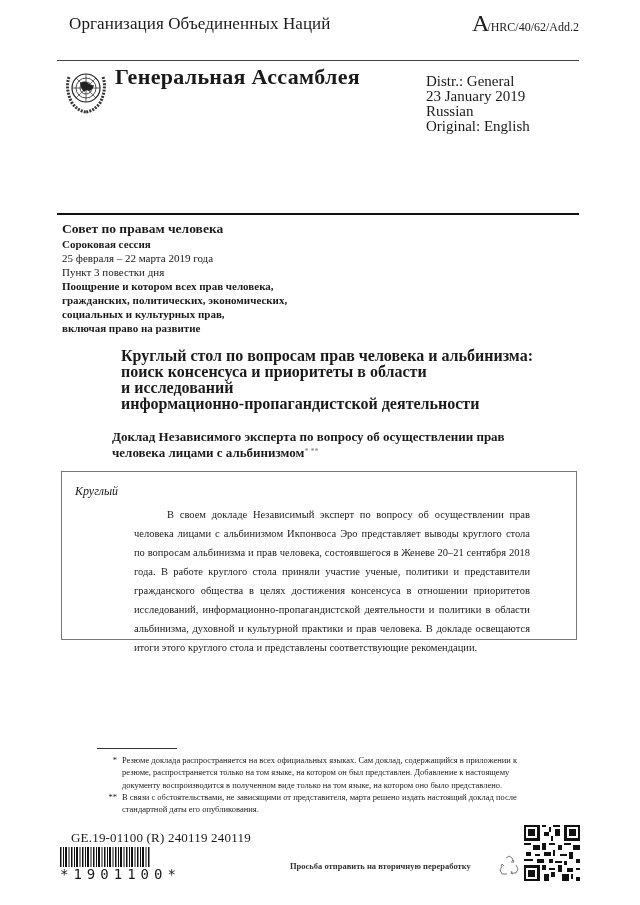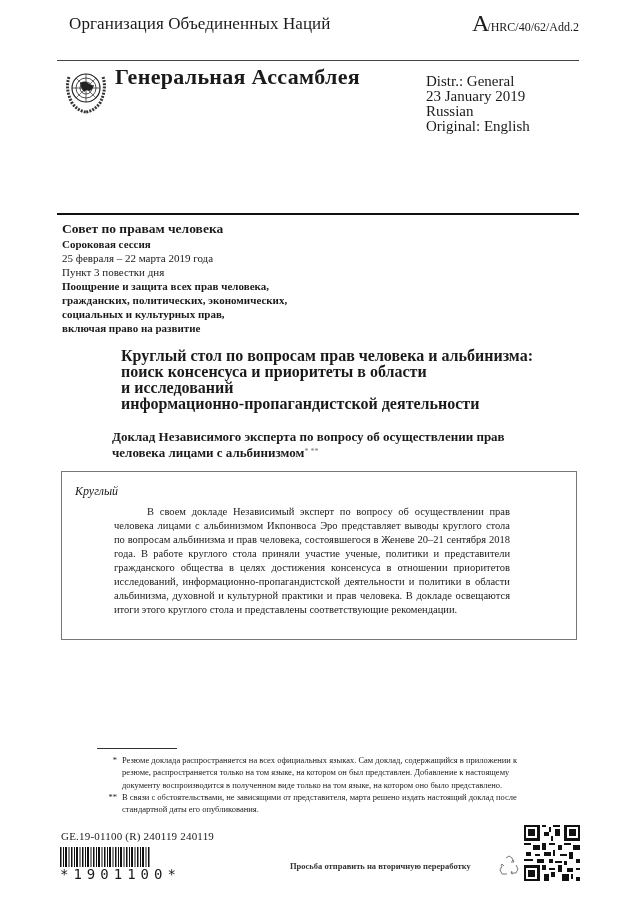--- a/index.html
+++ b/index.html
@@ -16,27 +16,27 @@
   .rule-thick { left:57px; top:213px; width:522px; height:2px; background:#111; }
   .council { left:62px; top:222px; font-size:12.5px; line-height:14px; }
   .council .b1 { font-weight:bold; font-size:13.5px; margin-bottom:1px; }
   .council .b { font-weight:bold; font-size:11px; }
   .council .n { font-size:11px; }
   .title { left:121px; top:348px; font-size:16px; font-weight:bold; line-height:16px; }
   .subtitle { left:112px; top:429px; font-size:13px; font-weight:bold; line-height:15px; }
   .subtitle sup { font-weight:normal; font-size:8px; vertical-align:3px; color:#777; }
   .summary-box { left:61px; top:471px; width:516px; height:169px; border:1.5px solid #777; box-sizing:border-box; }
   .summary-label { left:75px; top:484px; font-size:12px; font-style:italic; }
-  .summary-text { left:114px; top:505px; width:396px; font-size:10.5px; line-height:14px; text-align:justify; text-indent:33px; }
+  .summary-text { left:134px; top:505px; width:396px; font-size:10.5px; line-height:19px; text-align:justify; text-indent:33px; }
   .fn-rule { left:97px; top:748px; width:80px; height:1px; background:#333; }
   .footnotes { left:97px; top:754px; width:424px; font-size:8.5px; line-height:12.3px; }
   .fn { display:flex; }
   .fn .mark { width:25px; text-align:right; padding-right:5px; flex-shrink:0; box-sizing:border-box; }
   .fn .txt { flex:1; }
-  .job { left:61px; top:830px; font-size:11px; letter-spacing:0.2px; }
+  .job { left:71px; top:830px; font-size:13px; letter-spacing:0.2px; }
   .barcode { left:60px; top:847px; width:91px; height:20px; }
   .barcode-text { left:60px; top:866px; font-size:14px; letter-spacing:5px; font-family:"DejaVu Sans Mono", monospace;text-align:center; }
   .recycle-text { left:290px; top:861px; font-size:8.5px; font-weight:bold; color:#333; }
   .recycle { left:497px; top:854px; width:24px; height:24px; }
   .qr { left:524px; top:825px; width:56px; height:56px; }
 </style>
 </head>
 <body>
 
 <div class="abs org">Организация Объединенных Наций</div>
@@ -67,21 +67,21 @@
   <div>Original: English</div>
 </div>
 
 <div class="abs rule-thick"></div>
 
 <div class="abs council">
   <div class="b1">Совет по правам человека</div>
   <div class="b">Сороковая сессия</div>
   <div class="n">25 февраля – 22 марта 2019 года</div>
   <div class="n">Пункт 3 повестки дня</div>
-  <div class="b">Поощрение и защита всех прав человека,</div>
+  <div class="b">Поощрение и котором всех прав человека,</div>
   <div class="b">гражданских, политических, экономических,</div>
   <div class="b">социальных и культурных прав,</div>
   <div class="b">включая право на развитие</div>
 </div>
 
 <div class="abs title">
   <div>Круглый стол по вопросам прав человека и альбинизма:</div>
   <div>поиск консенсуса и приоритеты в области</div>
   <div>и исследований</div>
   <div>информационно-пропагандистской деятельности</div>

